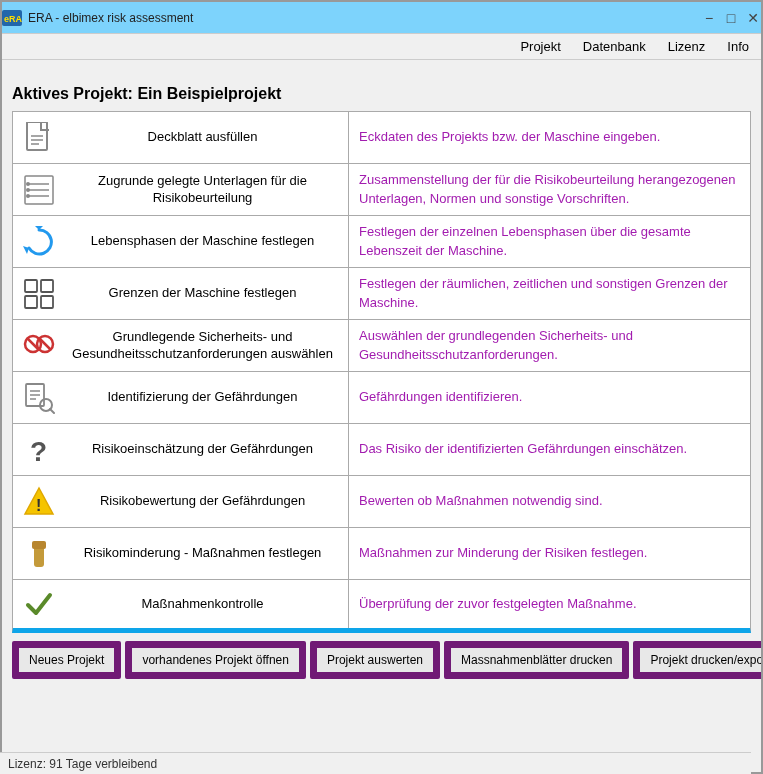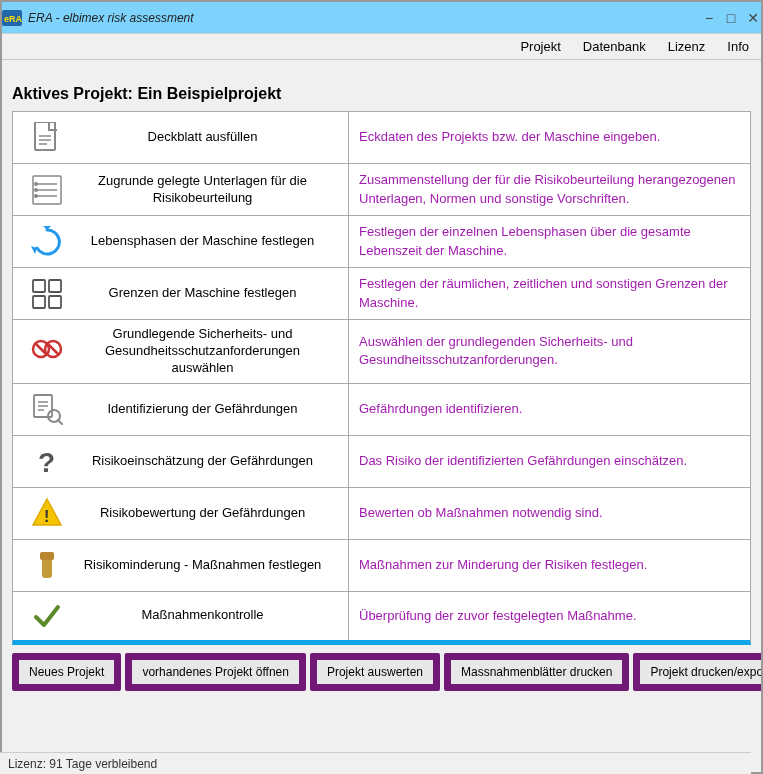--- a/index.html
+++ b/index.html
@@ -25,21 +25,20 @@
       width: 20px;
       height: 16px;
       margin-right: 6px;
       display: flex;
       align-items: center;
     }
     .title-bar-title {
       flex: 1;
       font-size: 12px;
       color: #222;
-      font-style: italic;
     }
     .title-bar-controls {
       display: flex;
       gap: 6px;
     }
     .title-bar-btn {
       width: 16px;
       height: 16px;
       display: flex;
       align-items: center;
@@ -93,21 +92,21 @@
     .step-row:last-child {
       border-bottom: 5px solid #0ea5e9;
     }
     .step-left {
       display: flex;
       flex-direction: row;
       align-items: center;
       width: 336px;
       min-width: 336px;
       border-right: 1px solid #aaa;
-      padding: 6px 16px;
+      padding: 6px 8px;
       gap: 8px;
     }
     .step-icon {
       width: 36px;
       min-width: 36px;
       height: 36px;
       display: flex;
       align-items: center;
       justify-content: center;
       font-size: 22px;

